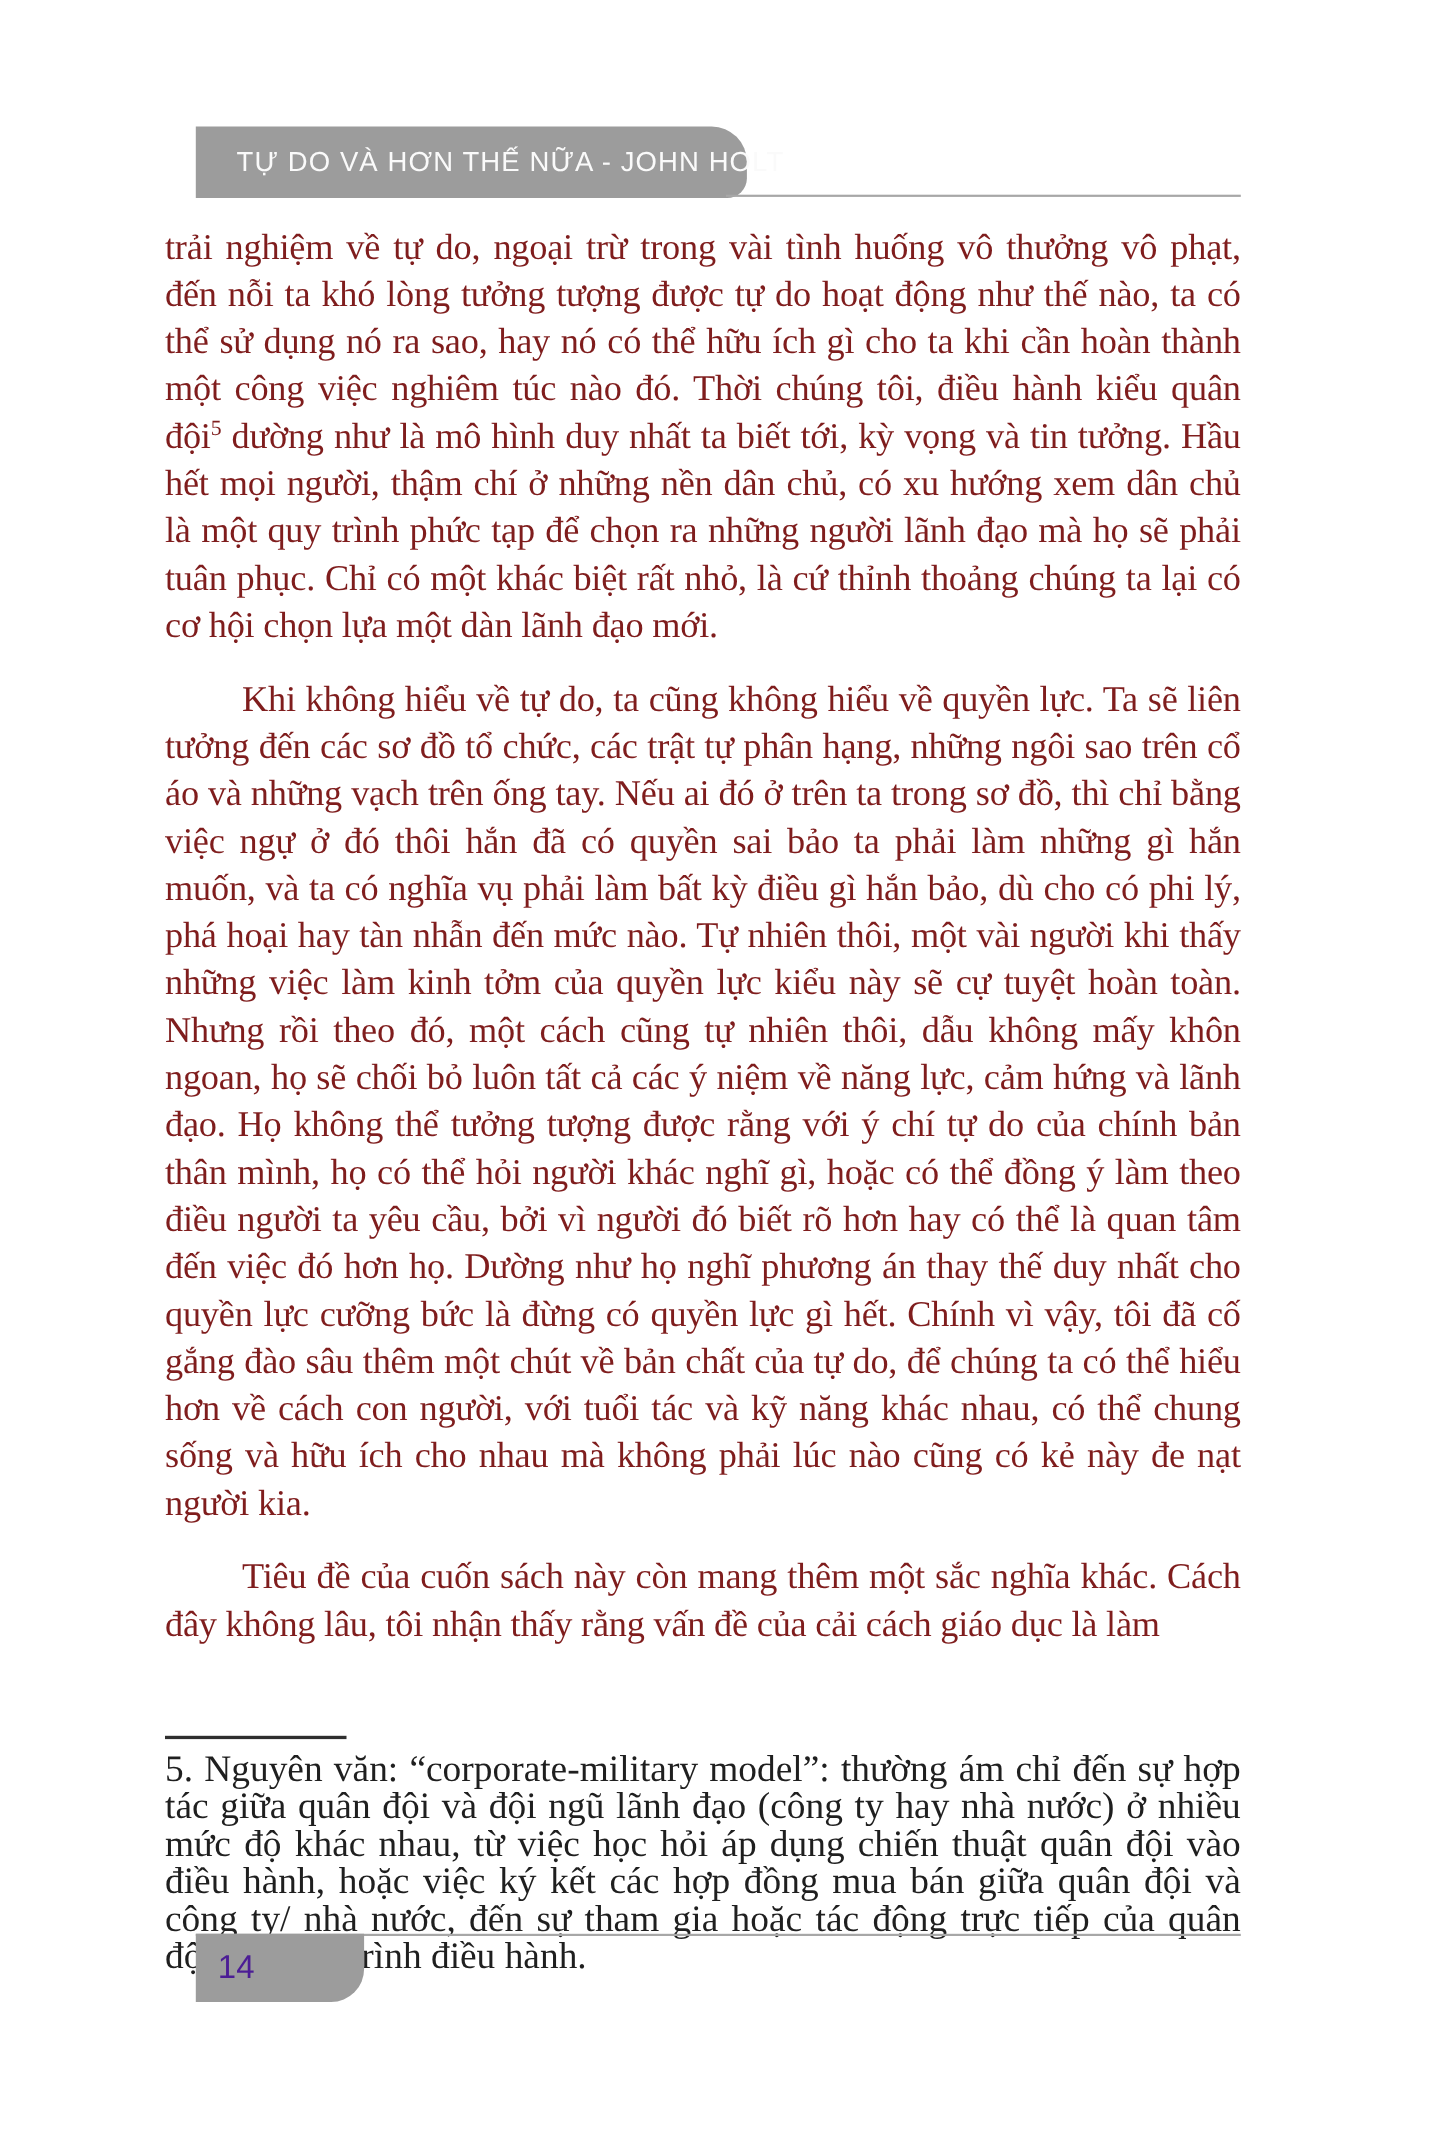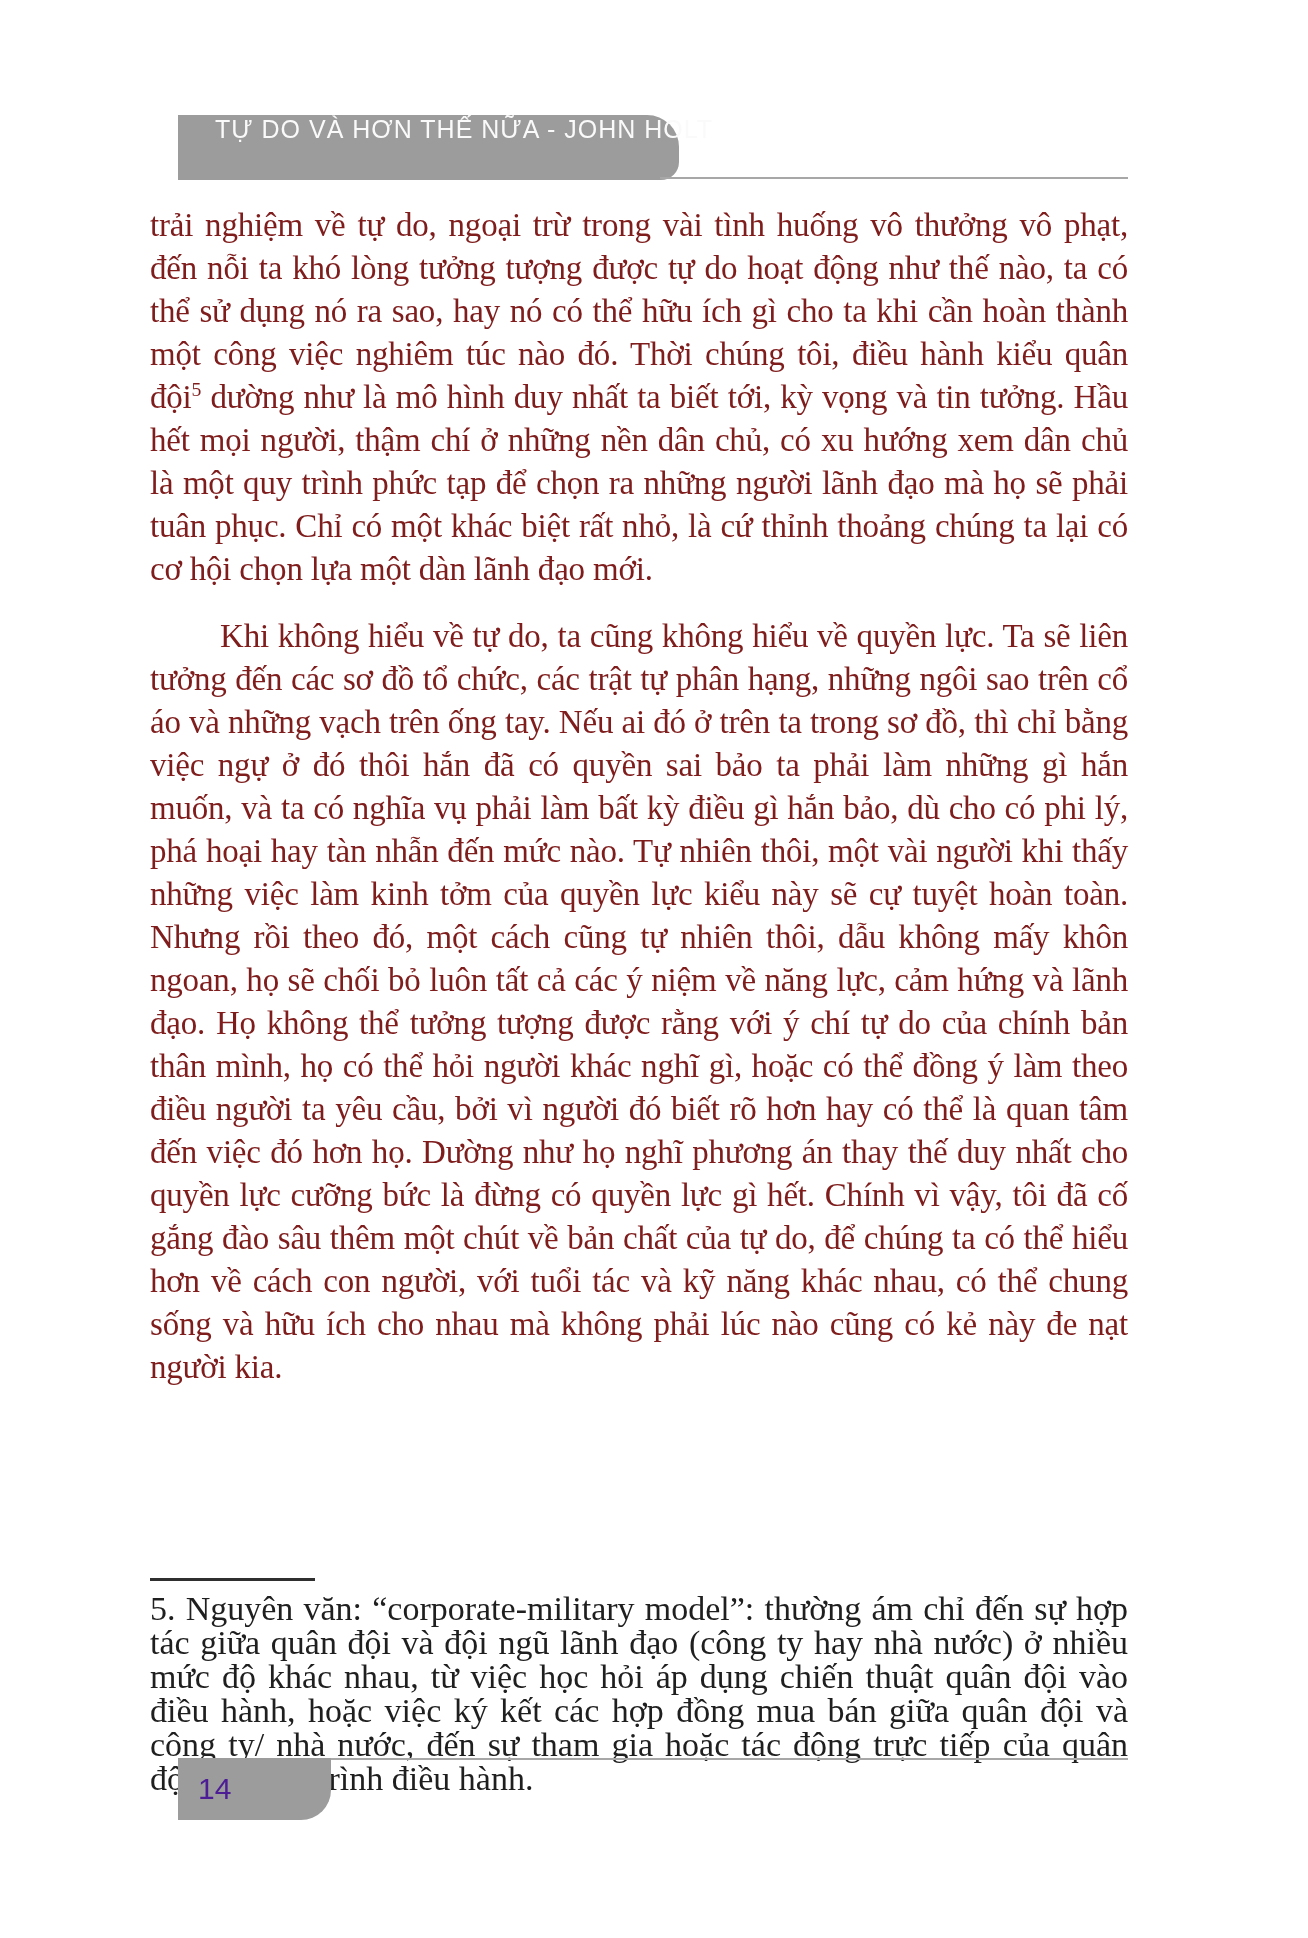--- a/index.html
+++ b/index.html
@@ -14,21 +14,21 @@
   }
 
   
   .header-bar {
     position: absolute;
     left: 178px; top: 115px;
     width: 501px; height: 65px;
     background: #9c9c9c;
     border-radius: 0 32px 18px 0;
     display: flex;
-    align-items: flex-start;
+    align-items: center;
   }
   .header-title {
     padding-left: 37px;
     font-family: "Liberation Sans", "DejaVu Sans", sans-serif;
     font-size: 25px;
     letter-spacing: 1px;
     color: #fafafa;
     white-space: nowrap;
   }
   .header-rule {
@@ -105,20 +105,21 @@
 <div class="page">
 
   <div class="header-bar">
     <span class="header-title">TỰ DO VÀ HƠN THẾ NỮA - JOHN HOLT</span>
   </div>
   <div class="header-rule"></div>
 
   <main class="body-block">
     <p class="para"><span>trải nghiệm về tự do, ngoại trừ trong vài tình huống vô thưởng vô phạt, đến nỗi ta khó lòng tưởng tượng được tự do hoạt động như thế nào, ta có thể sử dụng nó ra sao, hay nó có thể hữu ích gì cho ta khi cần hoàn thành một công việc nghiêm túc nào đó. Thời chúng tôi, điều hành kiểu quân đội</span><sup class="fn-ref">5</sup><span> dường như là mô hình duy nhất ta biết tới, kỳ vọng và tin tưởng. Hầu hết mọi người, thậm chí ở những nền dân chủ, có xu hướng xem dân chủ là một quy trình phức tạp để chọn ra những người lãnh đạo mà họ sẽ phải tuân phục. Chỉ có một khác biệt rất nhỏ, là cứ thỉnh thoảng chúng ta lại có cơ hội chọn lựa một dàn lãnh đạo mới.</span></p>
     <p class="para indent">Khi không hiểu về tự do, ta cũng không hiểu về quyền lực. Ta sẽ liên tưởng đến các sơ đồ tổ chức, các trật tự phân hạng, những ngôi sao trên cổ áo và những vạch trên ống tay. Nếu ai đó ở trên ta trong sơ đồ, thì chỉ bằng việc ngự ở đó thôi hắn đã có quyền sai bảo ta phải làm những gì hắn muốn, và ta có nghĩa vụ phải làm bất kỳ điều gì hắn bảo, dù cho có phi lý, phá hoại hay tàn nhẫn đến mức nào. Tự nhiên thôi, một vài người khi thấy những việc làm kinh tởm của quyền lực kiểu này sẽ cự tuyệt hoàn toàn. Nhưng rồi theo đó, một cách cũng tự nhiên thôi, dẫu không mấy khôn ngoan, họ sẽ chối bỏ luôn tất cả các ý niệm về năng lực, cảm hứng và lãnh đạo. Họ không thể tưởng tượng được rằng với ý chí tự do của chính bản thân mình, họ có thể hỏi người khác nghĩ gì, hoặc có thể đồng ý làm theo điều người ta yêu cầu, bởi vì người đó biết rõ hơn hay có thể là quan tâm đến việc đó hơn họ. Dường như họ nghĩ phương án thay thế duy nhất cho quyền lực cưỡng bức là đừng có quyền lực gì hết. Chính vì vậy, tôi đã cố gắng đào sâu thêm một chút về bản chất của tự do, để chúng ta có thể hiểu hơn về cách con người, với tuổi tác và kỹ năng khác nhau, có thể chung sống và hữu ích cho nhau mà không phải lúc nào cũng có kẻ này đe nạt người kia.</p>
+    <p class="para indent">Tiêu đề của cuốn sách này còn mang thêm một sắc nghĩa khác. Cách đây không lâu, tôi nhận thấy rằng vấn đề của cải cách giáo dục là làm</p>
   </main>
 
   <div class="footnote-rule"></div>
   <p class="footnote-text">5. Nguyên văn: “corporate-military model”: thường ám chỉ đến sự hợp tác giữa quân đội và đội ngũ lãnh đạo (công ty hay nhà nước) ở nhiều mức độ khác nhau, từ việc học hỏi áp dụng chiến thuật quân đội vào điều hành, hoặc việc ký kết các hợp đồng mua bán giữa quân đội và công ty/ nhà nước, đến sự tham gia hoặc tác động trực tiếp của quân đội vào quy trình điều hành.</p>
 
   <div class="footer-rule"></div>
   <div class="footer-box">
     <span class="page-number">14</span>
   </div>
 

